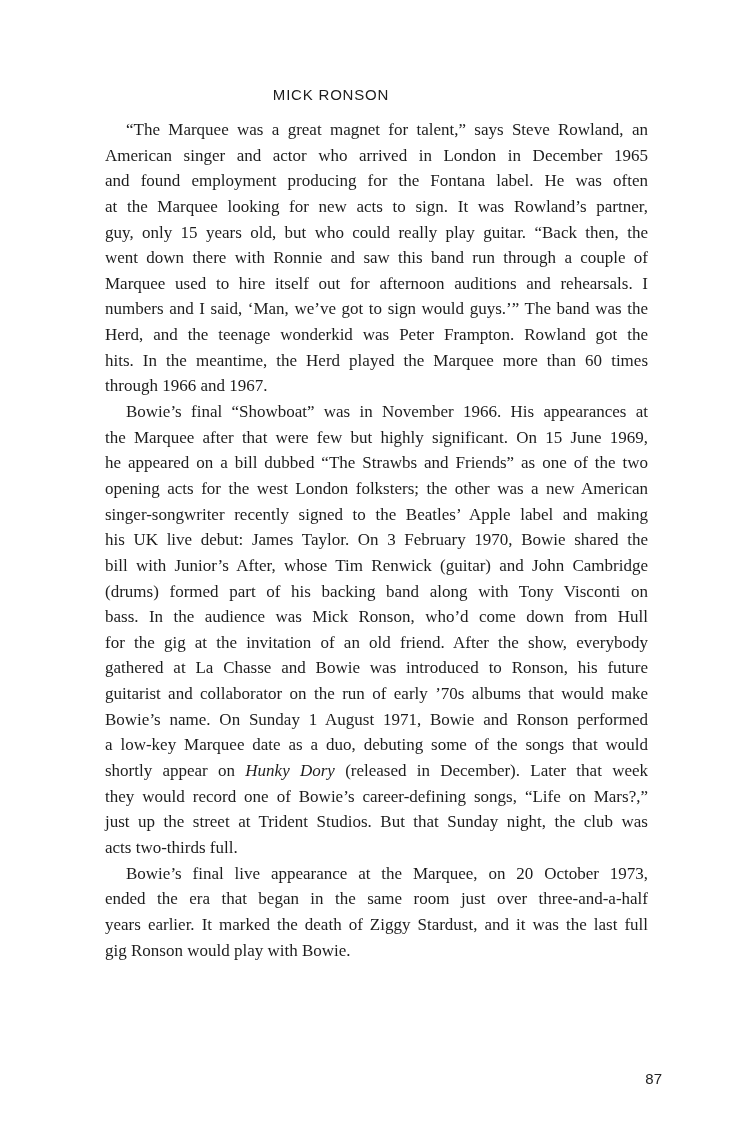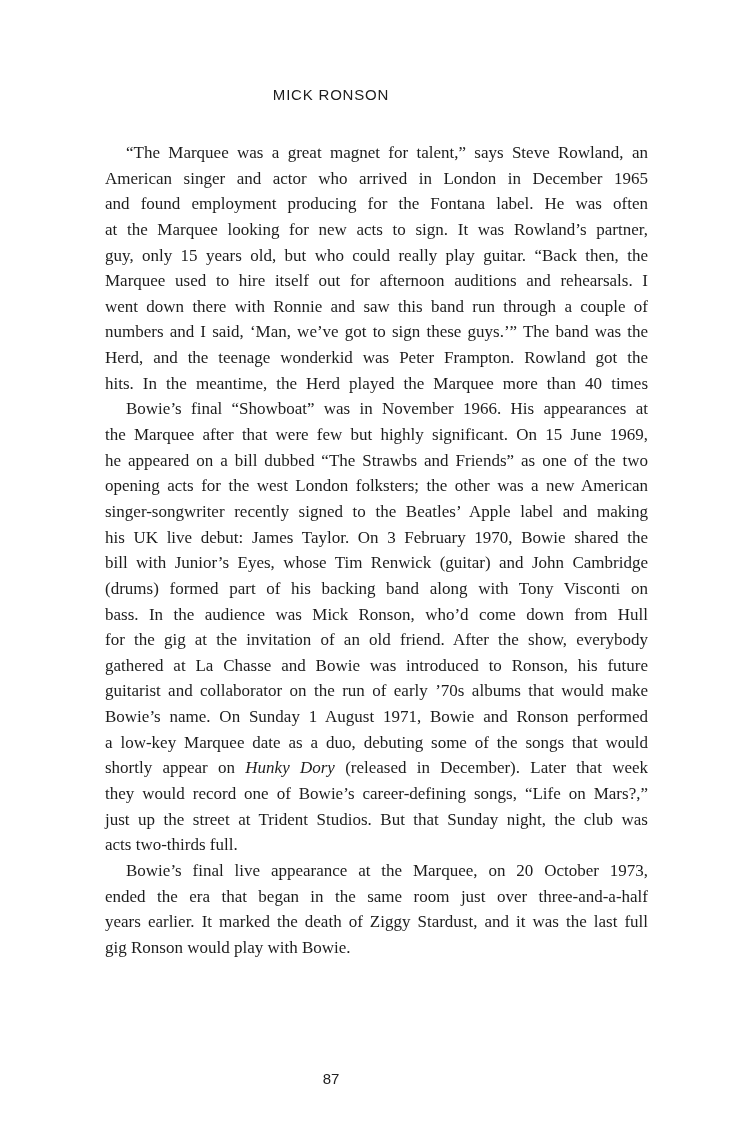--- a/index.html
+++ b/index.html
@@ -23,21 +23,21 @@
     text-align: center;
     font-family: "Liberation Sans", sans-serif;
     font-size: 15px;
     font-weight: 400;
     letter-spacing: 0.8px;
     color: #1c1c1c;
   }
   .body-text {
     position: absolute;
     left: 105px;
-    top: 116px;
+    top: 93px;
     width: 543px;
     font-family: "Liberation Serif", serif;
     font-size: 17px;
     line-height: 25.65px;
     color: #1d1d1d;
   }
   .paragraph {
     margin: 0;
   }
   .line {
@@ -53,53 +53,54 @@
     text-align-last: left;
   }
   .italic {
     font-style: italic;
   }
   .folio {
     position: absolute;
     top: 1046px;
     left: 0;
     right: 0;
-    text-align: center;
+    text-align: right;
     font-family: "Liberation Sans", sans-serif;
     font-size: 15px;
     color: #222222;
   }
 </style>
 </head>
 <body>
 
 <div class="page">
   <div class="running-head">MICK RONSON</div>
 
   <div class="body-text">
       <div class="paragraph">
         <div class="line indent"><span>“The Marquee was a great magnet for talent,” says Steve Rowland, an</span></div>
         <div class="line"><span>American singer and actor who arrived in London in December 1965</span></div>
         <div class="line"><span>and found employment producing for the Fontana label. He was often</span></div>
         <div class="line"><span>at the Marquee looking for new acts to sign. It was Rowland’s partner,</span></div>
         <div class="line"><span>guy, only 15 years old, but who could really play guitar. “Back then, the</span></div>
+        <div class="line"><span>went down there with Ronnie and saw this band run through a couple of</span></div>
         <div class="line"><span>Marquee used to hire itself out for afternoon auditions and rehearsals. I</span></div>
-        <div class="line"><span>went down there with Ronnie and saw this band run through a couple of</span></div>
-        <div class="line"><span>numbers and I said, ‘Man, we’ve got to sign these guys.’” The band was the</span></div>
+        <div class="line"><span>numbers and I said, ‘Man, we’ve got to sign would guys.’” The band was the</span></div>
         <div class="line"><span>Herd, and the teenage wonderkid was Peter Frampton. Rowland got the</span></div>
-        <div class="line"><span>hits. In the meantime, the Herd played the Marquee more than 40 times</span></div>
+        <div class="line"><span>hits. In the meantime, the Herd played the Marquee more than 60 times</span></div>
+        <div class="line last"><span>through 1966 and 1967.</span></div>
       </div>
       <div class="paragraph">
         <div class="line indent"><span>Bowie’s final “Showboat” was in November 1966. His appearances at</span></div>
         <div class="line"><span>the Marquee after that were few but highly significant. On 15 June 1969,</span></div>
         <div class="line"><span>he appeared on a bill dubbed “The Strawbs and Friends” as one of the two</span></div>
         <div class="line"><span>opening acts for the west London folksters; the other was a new American</span></div>
         <div class="line"><span>singer-songwriter recently signed to the Beatles’ Apple label and making</span></div>
         <div class="line"><span>his UK live debut: James Taylor. On 3 February 1970, Bowie shared the</span></div>
-        <div class="line"><span>bill with Junior’s Eyes, whose Tim Renwick (guitar) and John Cambridge</span></div>
+        <div class="line"><span>bill with Junior’s After, whose Tim Renwick (guitar) and John Cambridge</span></div>
         <div class="line"><span>(drums) formed part of his backing band along with Tony Visconti on</span></div>
         <div class="line"><span>bass. In the audience was Mick Ronson, who’d come down from Hull</span></div>
         <div class="line"><span>for the gig at the invitation of an old friend. After the show, everybody</span></div>
         <div class="line"><span>gathered at La Chasse and Bowie was introduced to Ronson, his future</span></div>
         <div class="line"><span>guitarist and collaborator on the run of early ’70s albums that would make</span></div>
         <div class="line"><span>Bowie’s name. On Sunday 1 August 1971, Bowie and Ronson performed</span></div>
         <div class="line"><span>a low-key Marquee date as a duo, debuting some of the songs that would</span></div>
         <div class="line"><span>shortly appear on </span><span class="italic">Hunky Dory</span><span> (released in December). Later that week</span></div>
         <div class="line"><span>they would record one of Bowie’s career-defining songs, “Life on Mars?,”</span></div>
         <div class="line"><span>just up the street at Trident Studios. But that Sunday night, the club was</span></div>

